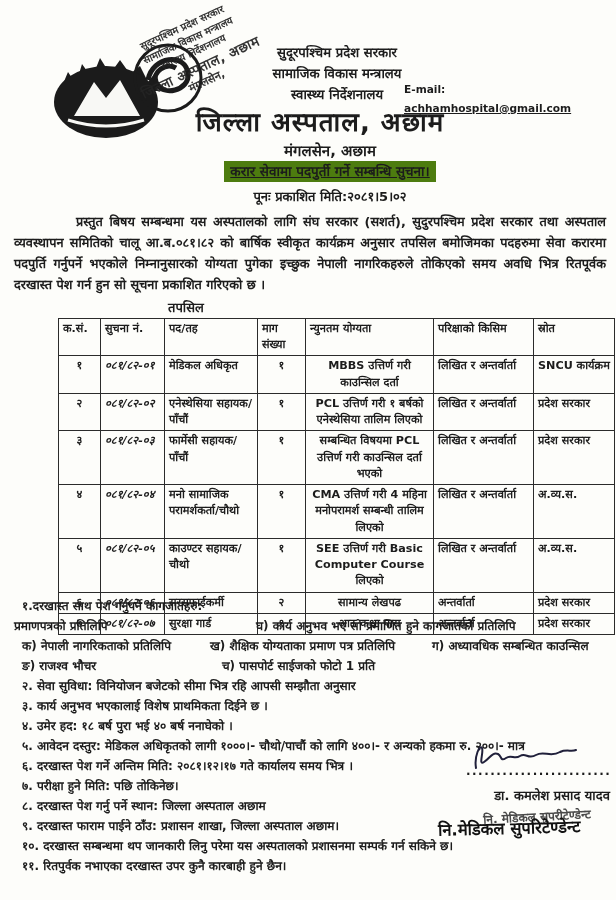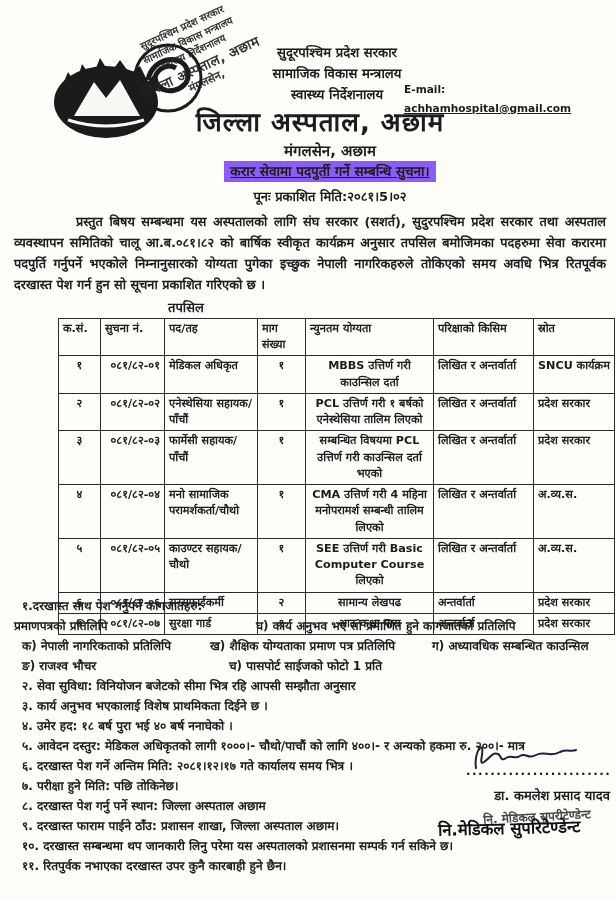--- a/index.html
+++ b/index.html
@@ -18,41 +18,41 @@
   .stamp-rot .s-small{font-size:10px;}
   .stamp-rot .s-big{font-size:13.5px;letter-spacing:.5px;}
   .stamp-rot .s-mid{font-size:11px;}
   .gov-lines{position:absolute;left:232px;top:42px;width:210px;text-align:center;font-size:13.2px;line-height:1.6;}
   .contact{position:absolute;left:404px;top:80px;font-size:10.6px;line-height:1.75;}
   .contact .phone{margin-left:28px;}
   .contact .email-val{text-decoration:underline;}
   .main-title{position:absolute;left:110px;top:103px;width:420px;text-align:center;font-size:26px;letter-spacing:1px;z-index:3;}
   .subtitle{position:absolute;left:130px;top:140px;width:400px;text-align:center;font-size:15px;}
   .notice-wrap{position:absolute;left:110px;top:161px;width:440px;text-align:center;z-index:3;}
-  .notice-hl{display:inline-block;background:#8b5cf6;padding:1px 6px 2px 6px;font-size:13.5px;text-decoration:underline;}
+  .notice-hl{display:inline-block;background:#4d7c0f;padding:1px 6px 2px 6px;font-size:13.5px;text-decoration:underline;}
   .republish{position:absolute;left:130px;top:187px;width:400px;text-align:center;font-size:13px;}
   
   .intro{position:absolute;left:14px;top:212px;width:592px;font-size:12.8px;line-height:1.64;text-align:justify;text-indent:62px;}
   .tapasil{position:absolute;left:168px;top:298px;font-size:13px;}
   table.notice{position:absolute;left:58px;top:318px;width:556px;border-collapse:collapse;table-layout:fixed;font-size:11.2px;}
   table.notice th,table.notice td{border:1.2px solid #2b2b2b;padding:2px 4px;vertical-align:top;line-height:1.45;font-weight:700;}
   table.notice th{text-align:left;}
   .c0{text-align:center;}
-  .c1{text-align:right;}
+  .c1{text-align:left;font-style:italic;}
   .c3{text-align:center;}
   .c4{text-align:center;}
   
   .notes{position:absolute;left:14px;top:596px;width:596px;font-size:12px;}
   .notes .nline{line-height:20px;height:20px;white-space:nowrap;}
   .docs-a{display:flex;}
   .docs-a .d1{width:188px;margin-left:8px;}
   .docs-a .d2{width:222px;}
   .docs-b{display:flex;}
   .docs-b .d1{width:242px;}
-  .docs-c{display:flex;gap:7px;}
+  .docs-c{display:flex;}
   .docs-c .d1{width:200px;margin-left:8px;}
   .ml8{margin-left:8px;}
   
   .sig-squiggle{position:absolute;left:470px;top:740px;}
   .sig-dots{position:absolute;left:466px;top:764px;font-size:12px;letter-spacing:1.5px;}
   .sig-name{position:absolute;left:468px;top:786px;width:168px;text-align:center;font-size:13px;}
   .sig-title-typed{position:absolute;left:452px;top:808px;width:170px;text-align:center;font-size:12px;color:#4a4a4a;transform:rotate(-3deg);}
   .sig-title-stamp{position:absolute;left:438px;top:816px;font-size:16.5px;font-weight:800;white-space:nowrap;transform:rotate(-1.5deg);color:#111;}
 </style>
 </head>

